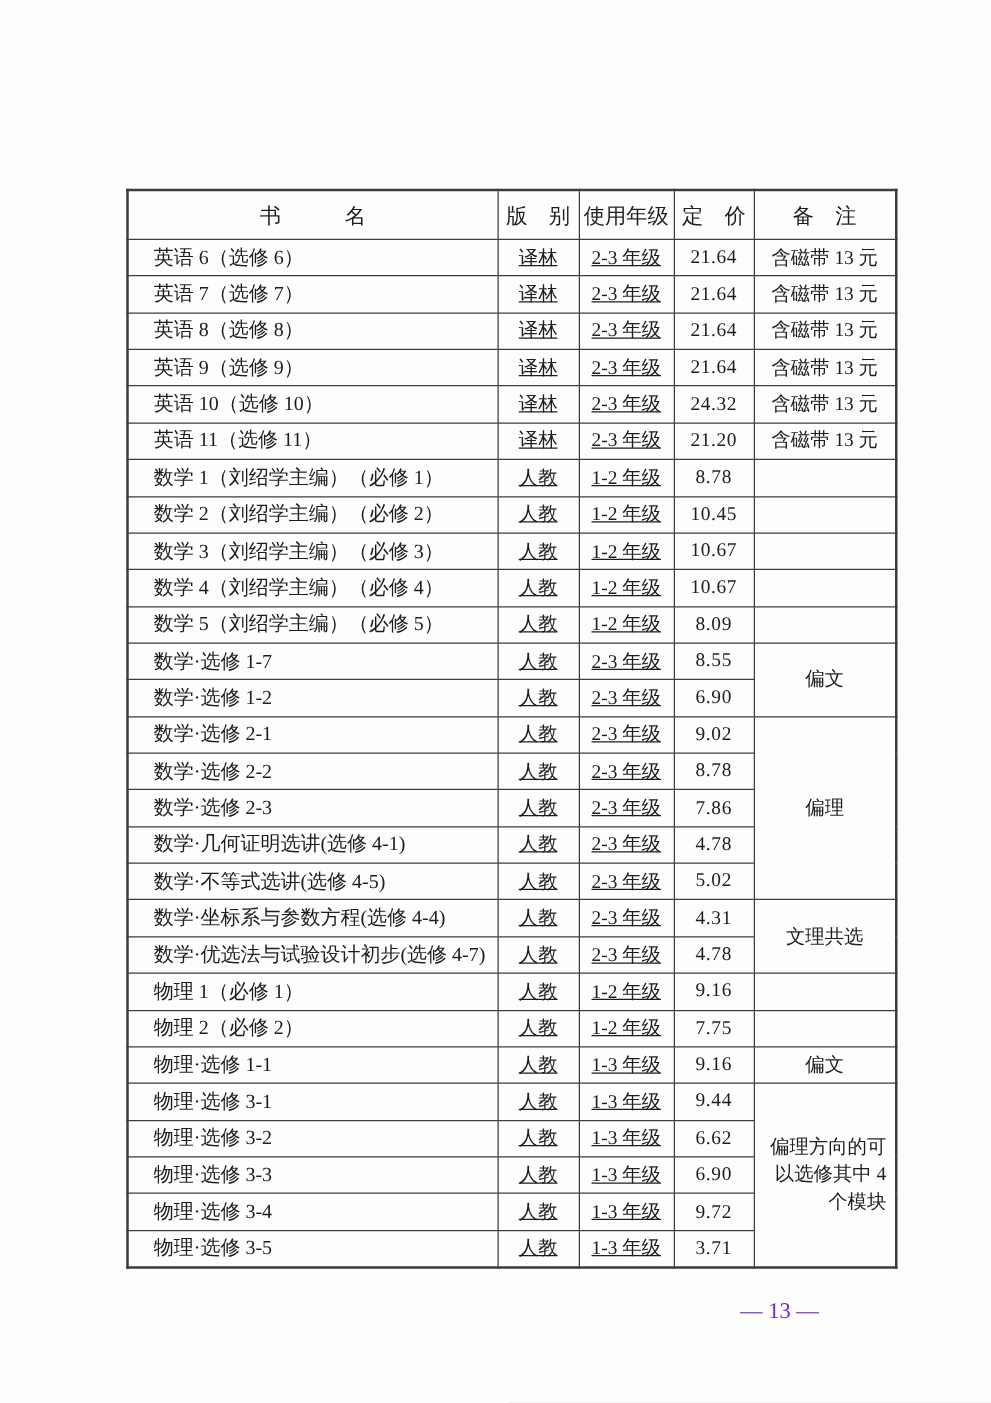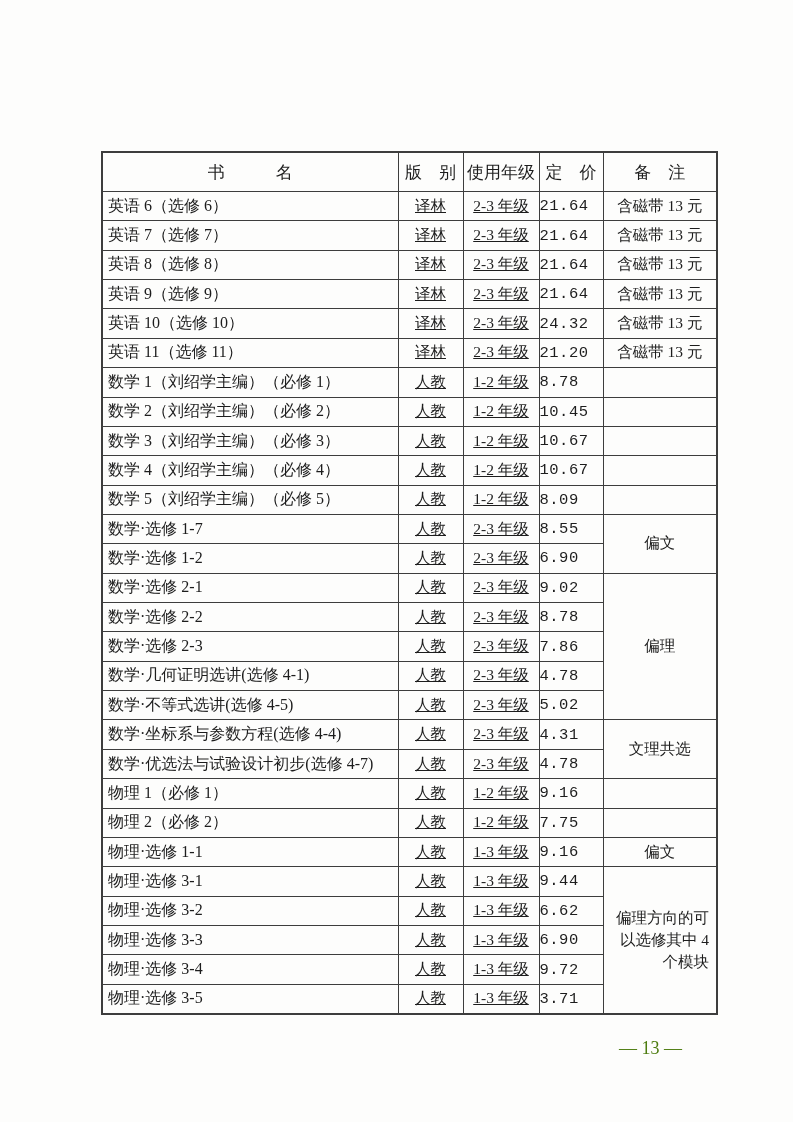--- a/index.html
+++ b/index.html
@@ -42,41 +42,41 @@
   }
   tbody tr { height: 29.36px; }
   tbody td {
     vertical-align: middle;
     font-size: 15.5px;
     padding: 0;
     overflow: hidden;
   }
   td.c-name {
     text-align: left;
-    padding-left: 5px;
+    padding-left: 20px;
     font-size: 16px;
     white-space: nowrap;
   }
   td.c-pub, td.c-grade { text-align: center; white-space: nowrap; text-decoration: underline; }
-  td.c-price { text-align: left; letter-spacing: 0.5px; font-family: Liberation Mono, monospace; }
+  td.c-price { text-align: center; letter-spacing: 0.5px; }
   td.c-remark { text-align: center; margin-top: 15px; }
   td.c-remark.left {
     text-align: right;
     padding: 0 7px;
     line-height: 22px;
     font-size: 15.5px;
   }
   .page-number {
     position: absolute;
     left: 592px;
     top: 1038px;
     width: 90px;
-    text-align: right;
+    text-align: left;
     font-size: 18px;
-    color: #4d7c0f;
+    color: #6d28d9;
     white-space: pre;
   }
 </style>
 </head>
 <body>
 
 <div class="page">
 
   <table class="price-table">
     <colgroup>

